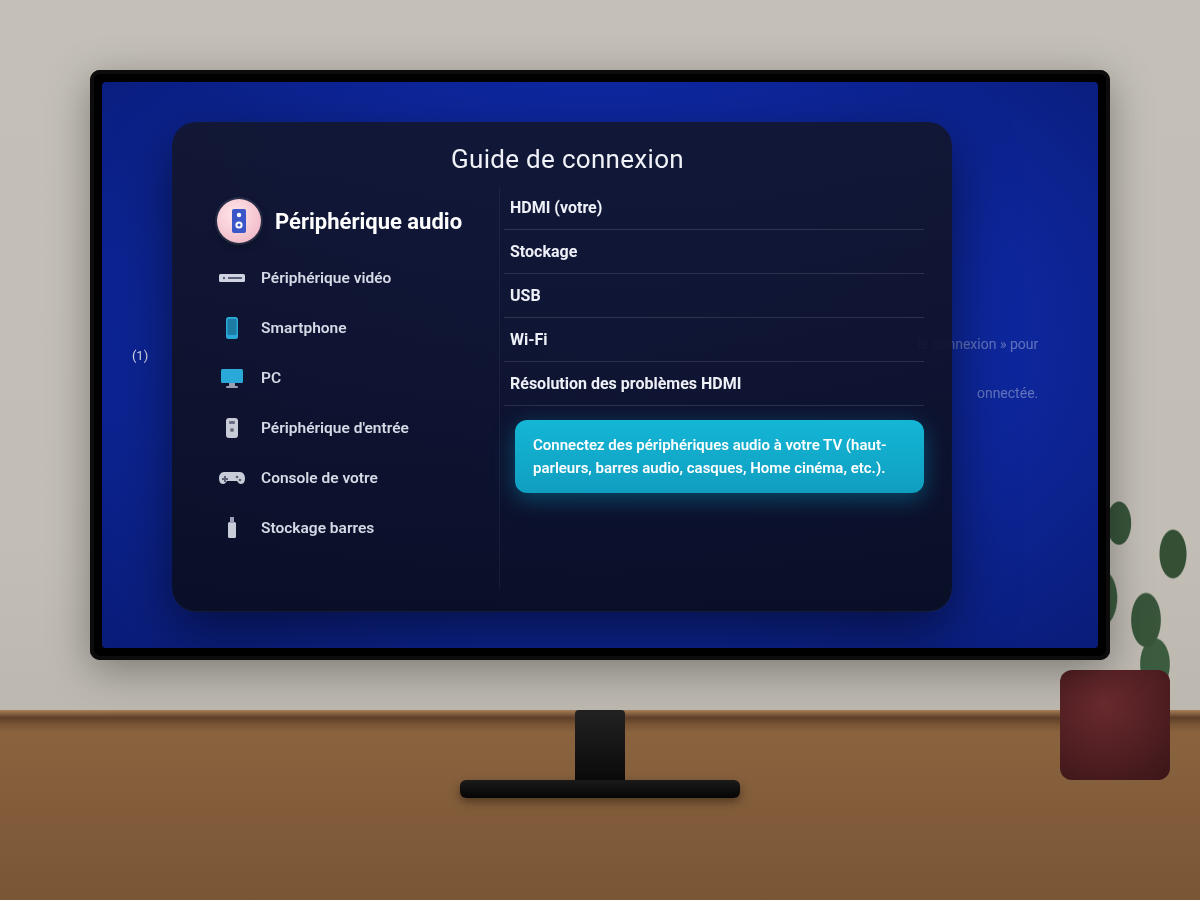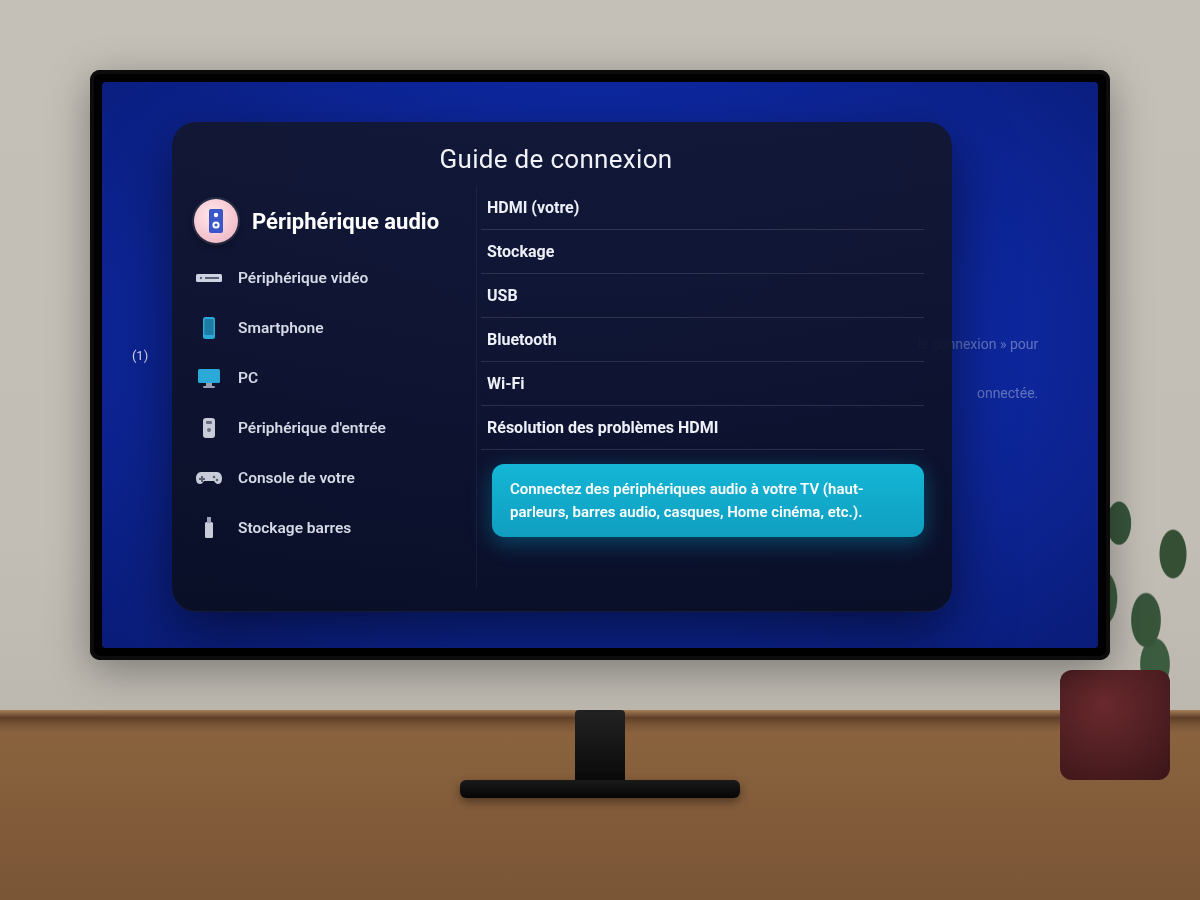--- a/index.html
+++ b/index.html
@@ -71,21 +71,21 @@
     }
     .footnote {
       position: absolute; left: 3%; top: 47%;
       color: rgba(255,255,255,0.85); font-size: 13px;
     }
     .panel {
       position: absolute; left: 70px; top: 40px; width: 780px; height: 490px;
       background: linear-gradient(180deg, rgba(18,22,46,0.92) 0%, rgba(10,14,34,0.94) 100%);
       border-radius: 24px;
       box-shadow: 0 20px 60px rgba(0,0,0,0.55), 0 -1px 0 rgba(255,255,255,0.05) inset;
-      padding: 22px 28px 24px 16px;
+      padding: 22px 28px 24px 39px;
       display: flex; flex-direction: column;
     }
     .panel-title {
       text-align: center; font-size: 26px; font-weight: 400; color: #f0f2f8;
       margin-bottom: 12px; letter-spacing: 0.3px;
     }
     .panel-body { flex: 1; display: flex; gap: 18px; min-height: 0; }
     .left-col { width: 270px; display: flex; flex-direction: column; gap: 2px; padding-top: 4px; }
     .cat {
       display: flex; align-items: center; gap: 14px;
@@ -231,21 +231,20 @@
             </span>
             <span class="label">Stockage barres</span>
           </div>
 
         </div>
 
         <div class="right-col">
           <div class="opt">HDMI (votre)</div>
           <div class="opt">Stockage</div>
           <div class="opt">USB</div>
-          <div class="opt">Bluetooth</div>
           <div class="opt">Wi-Fi</div>
           <div class="opt">Résolution des problèmes HDMI</div>
 
           <div class="tip">Connectez des périphériques audio à votre TV (haut-parleurs, barres audio, casques, Home cinéma, etc.).</div>
         </div>
       </div>
     </div>
 
   </div>
 </div>

